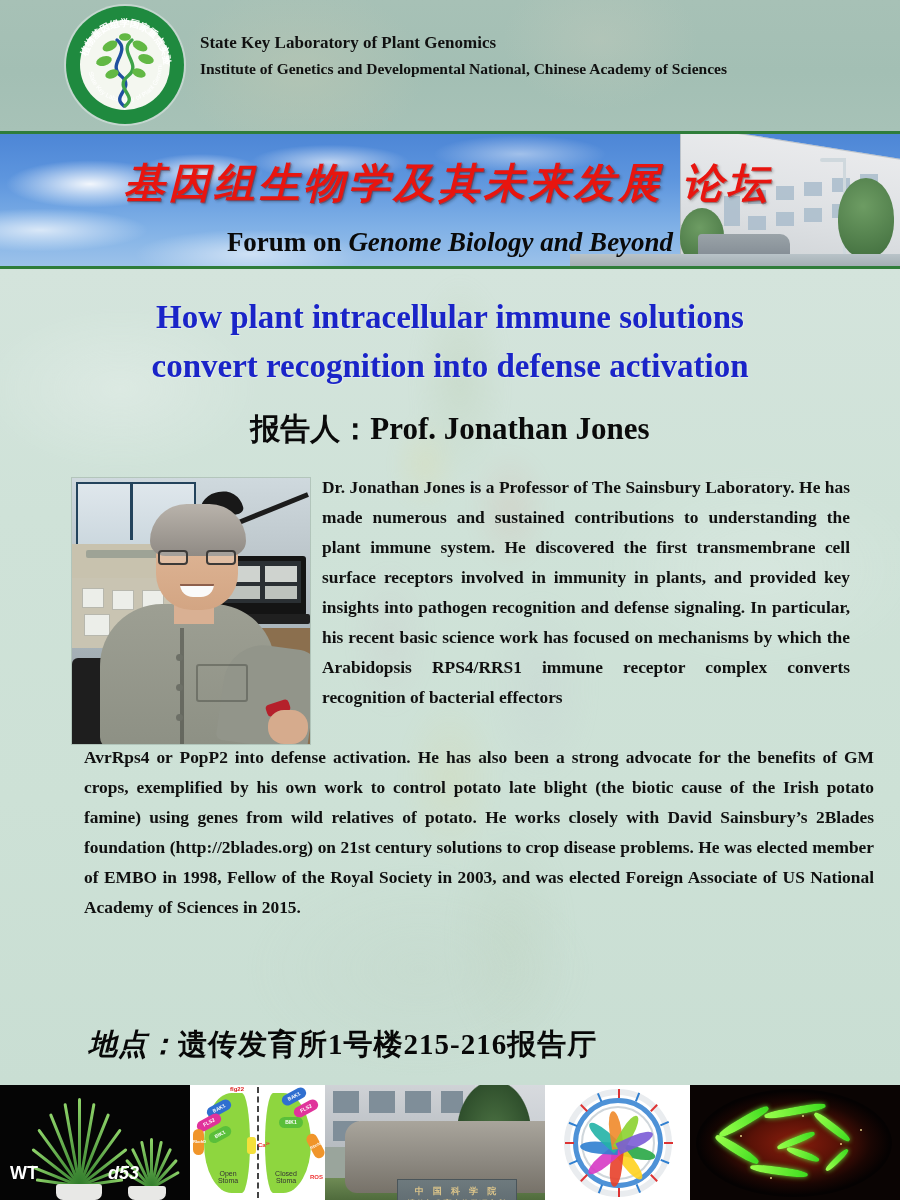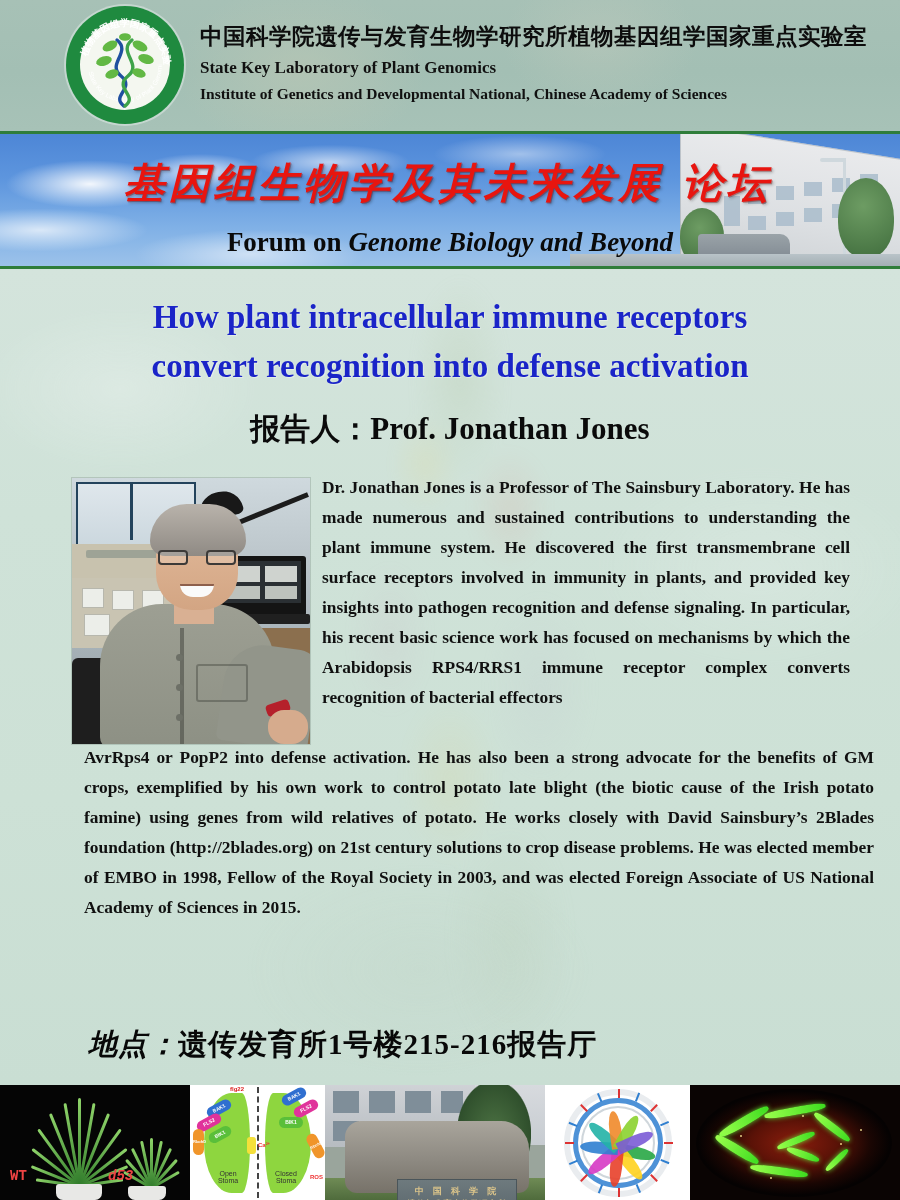--- a/index.html
+++ b/index.html
@@ -226,21 +226,21 @@
   .p1{width:190px;background:#050505;}
   .p2{width:135px;background:#ffffff;}
   .p3{width:220px;background:#9aa59c;}
   .p4{width:145px;background:#ffffff;}
   .p5{width:210px;background:#0a0403;}
 
   
   .rice{position:absolute;}
   .rice .blade{position:absolute;bottom:0;width:3px;background:linear-gradient(180deg,#8fd46a,#2f7a2a);transform-origin:bottom center;border-radius:2px;}
   .pot{position:absolute;bottom:0;background:#e8e8e6;border-radius:3px 3px 7px 7px;}
-  .lab{position:absolute;font-family:Liberation Mono, monospace;font-weight:bold;color:#ef4444;font-size:14px;}
+  .lab{position:absolute;font-family:Liberation Sans, sans-serif;font-weight:bold;color:#ffffff;font-size:18px;}
   .lab.it{font-style:italic;}
 
   
   .guard{position:absolute;background:#8ed63f;}
   .gl{border-radius:60% 18% 18% 60%/50% 50% 50% 50%;}
   .gr{border-radius:18% 60% 60% 18%/50% 50% 50% 50%;}
   .dash{position:absolute;top:2px;bottom:2px;width:0;border-left:2px dashed #444;}
   .prot{position:absolute;border-radius:9px;font-family:"Liberation Sans",sans-serif;font-size:5px;color:#fff;
     text-align:center;line-height:11px;font-weight:bold;transform:rotate(-28deg);}
   .stomlbl{position:absolute;font-family:"Liberation Sans",sans-serif;font-size:7px;color:#333;text-align:center;}
@@ -250,21 +250,21 @@
 
   
   .p3 .sky{position:absolute;left:0;top:0;width:100%;height:60px;background:linear-gradient(180deg,#d7dade,#c7ccd1);}
   .p3 .blk{position:absolute;left:0;top:0;width:150px;height:62px;background:linear-gradient(180deg,#cfd2d6,#b7bcc1);}
   .p3 .w{position:absolute;background:#7f8e99;}
   .p3 .conif{position:absolute;left:132px;top:-4px;width:74px;height:88px;
     background:radial-gradient(ellipse at 50% 60%, #4c7243 0%, #2f4f2c 70%, rgba(0,0,0,0) 72%);}
   .p3 .grass{position:absolute;left:0;bottom:0;width:100%;height:22px;background:linear-gradient(180deg,#6f8b55,#4f6b3c);}
   .p3 .rock{position:absolute;left:20px;top:36px;width:184px;height:72px;
     background:linear-gradient(180deg,#a9a59c 0%,#8d8981 55%,#777269 100%);
-    border-radius:16px 28px 10px 12px;}
+    border-radius:16px 28px 10px 12px;padding-left:48px;}
   .p3 .plq{position:absolute;left:52px;top:58px;width:120px;height:40px;
     background:linear-gradient(180deg,#6e7a7e,#58646a);border:1px solid #4a555a;box-sizing:border-box;}
   .p3 .plq .l1,.p3 .plq .l2{position:absolute;left:0;width:100%;text-align:center;
     color:#d8c28a;font-family:"DejaVu Sans",sans-serif;font-weight:bold;}
   .p3 .plq .l1{top:5px;font-size:9px;letter-spacing:3px;}
   .p3 .plq .l2{top:18px;font-size:8px;letter-spacing:1px;}
 
   
   .circos{position:absolute;left:50%;top:50%;transform:translate(-50%,-50%);width:108px;height:108px;border-radius:50%;}
   .circos .r1{position:absolute;inset:0;border-radius:50%;border:6px solid #e9ecef;box-sizing:border-box;}
@@ -311,21 +311,20 @@
           <ellipse cx="74" cy="40" rx="8" ry="4.6" transform="rotate(28 74 40)"></ellipse>
           <ellipse cx="38" cy="55" rx="8" ry="4.6" transform="rotate(-16 38 55)"></ellipse>
           <ellipse cx="80" cy="53" rx="8" ry="4.6" transform="rotate(16 80 53)"></ellipse>
           <ellipse cx="46" cy="68" rx="7" ry="4.2" transform="rotate(-22 46 68)"></ellipse>
           <ellipse cx="73" cy="67" rx="7" ry="4.2" transform="rotate(22 73 67)"></ellipse>
           <ellipse cx="59" cy="31" rx="6" ry="3.8"></ellipse>
         </g>
       </svg>
     </div>
     <div class="header-text">
-      <div class="hdr-cn">中国科学院遗传与发育生物学研究所植物基因组学国家重点实验室</div>
       <div class="hdr-en1">State Key Laboratory of Plant Genomics</div>
       <div class="hdr-en2">Institute of Genetics and Developmental National, Chinese Academy of Sciences</div>
     </div>
   </div>
 
   <div class="banner">
     <div class="clouds"></div>
     <div class="bldg">
       <div class="wall"></div>
       <div class="win" style="right:22px;top:40px;width:18px;height:14px;"></div>
@@ -348,21 +347,21 @@
     </div>
     <div class="banner-cn">基因组生物学及其未来发展 论坛</div>
     <div class="banner-en"><span>Forum on </span><i>Genome Biology and Beyond</i></div>
   </div>
 
   <div class="body-bg">
     <div class="watermark"></div>
     <div class="blotch"></div>
 
     <div class="talk-title">
-      <div>How plant intracellular immune receptors</div>
+      <div>How plant intracellular immune solutions</div>
       <div>convert recognition into defense activation</div>
     </div>
 
     <div class="speaker-line">
       <span class="cn">报告人：</span><span>Prof. Jonathan Jones</span>
     </div>
 
     <div class="photo">
       <div class="window"></div>
         <div class="windowpane"></div>

